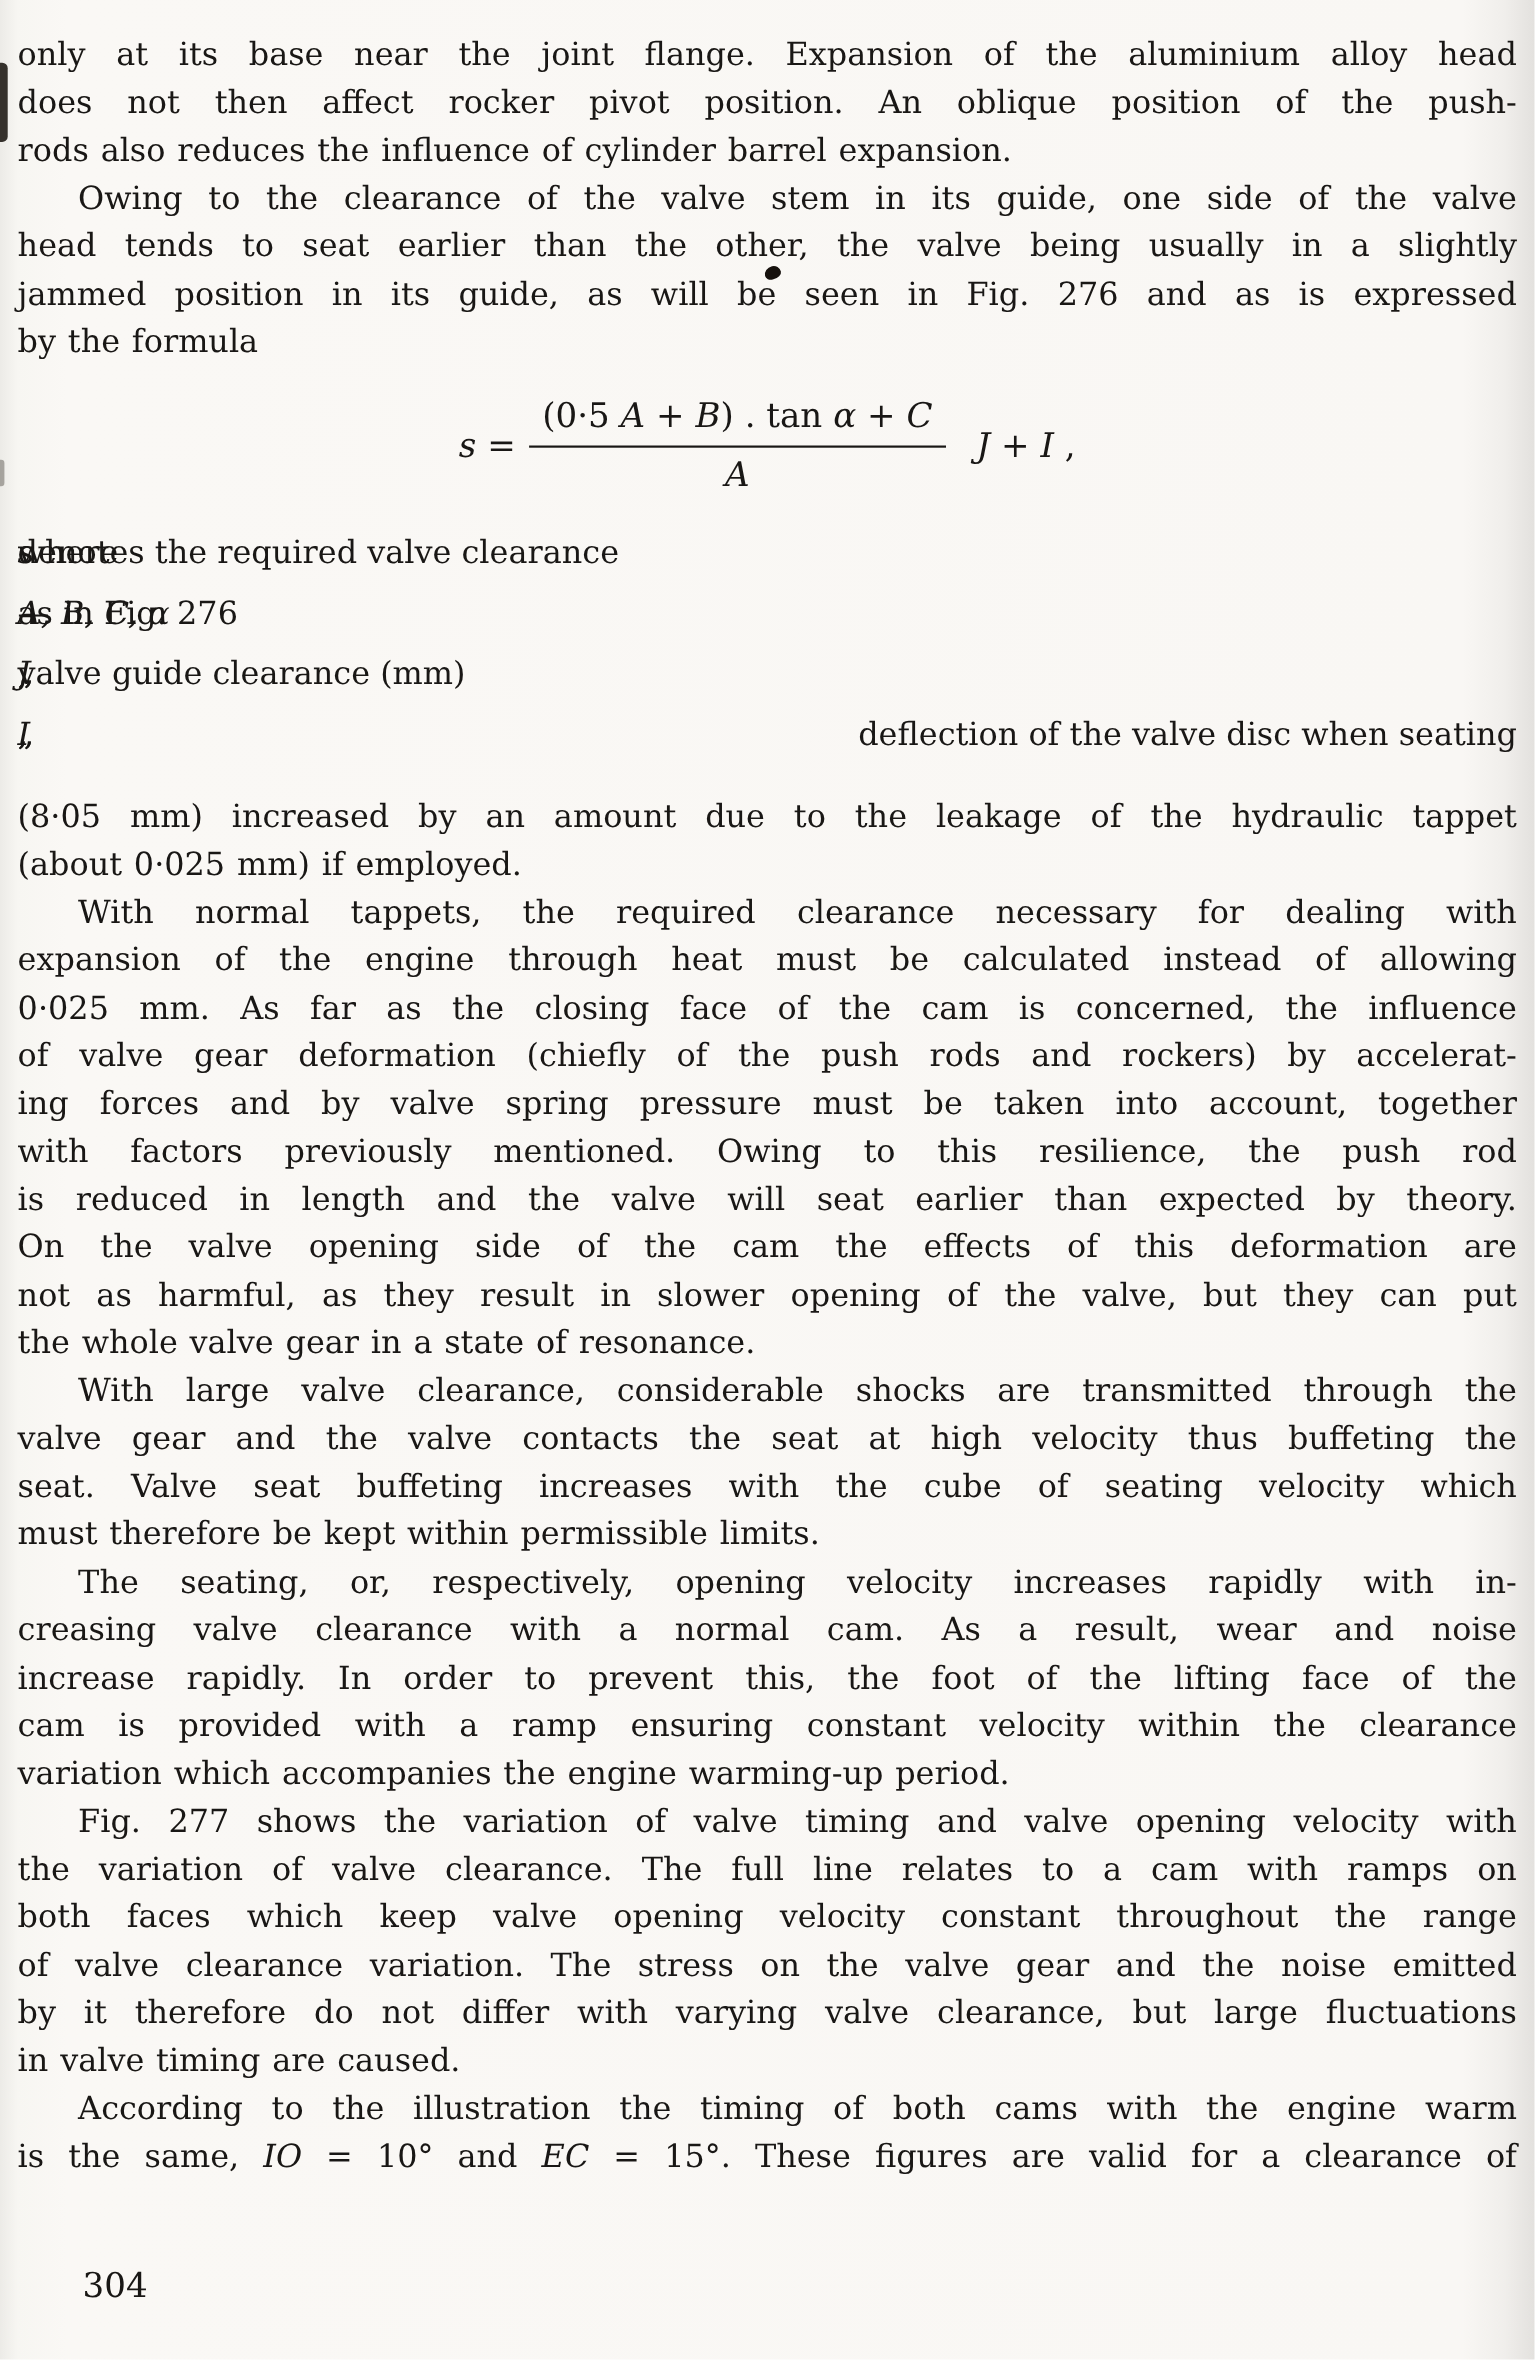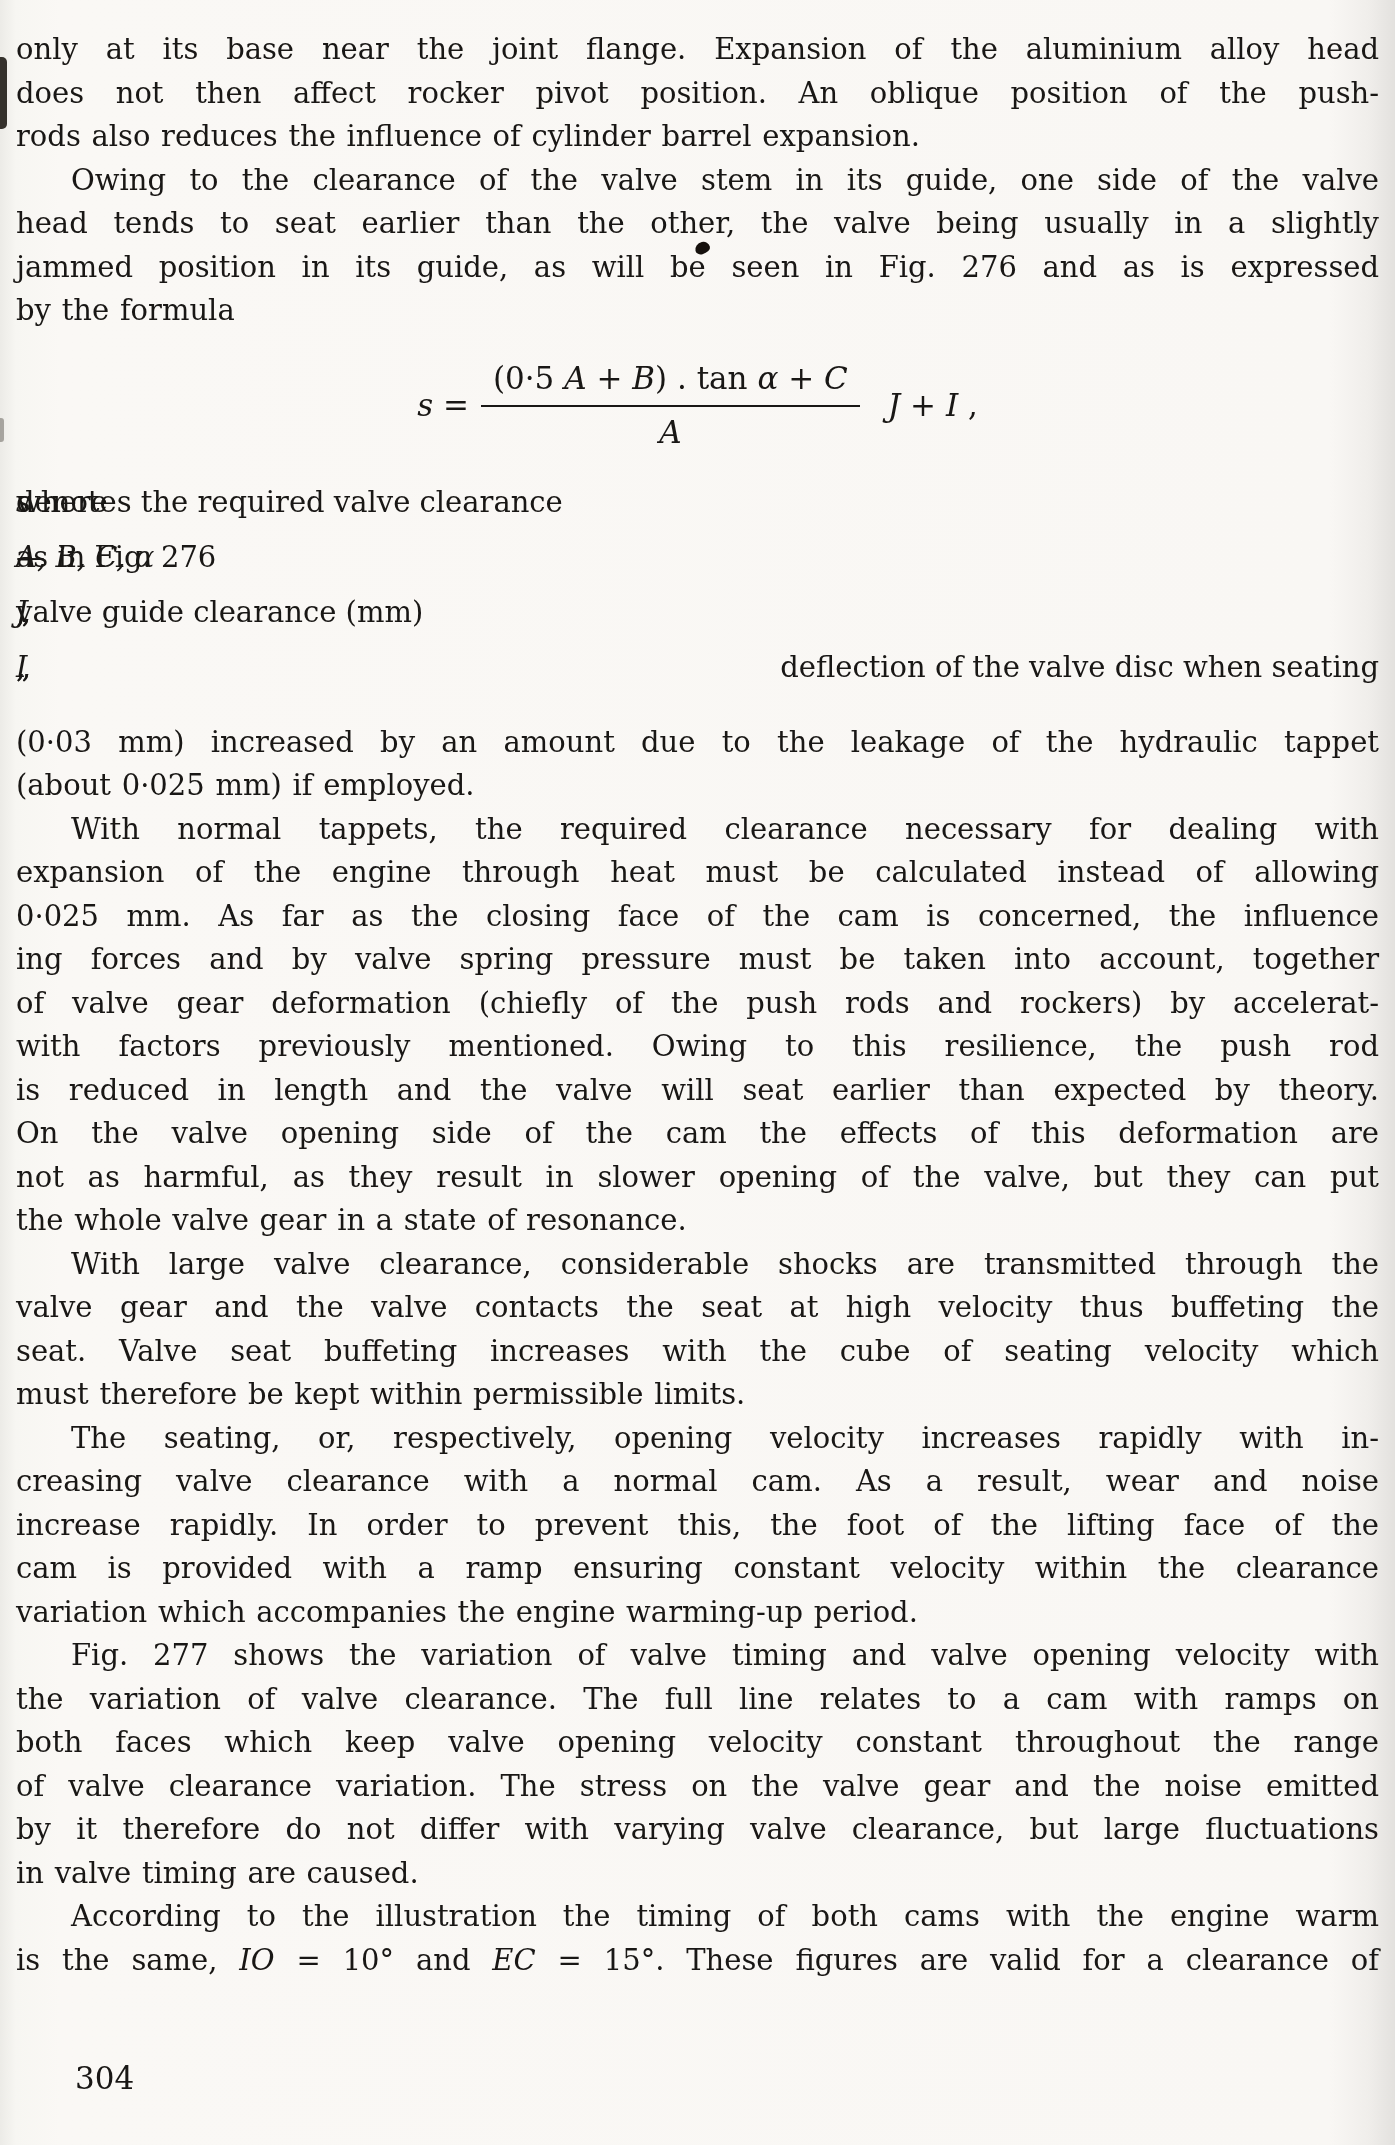--- a/index.html
+++ b/index.html
@@ -98,27 +98,27 @@
     </div>
     <div class="defrow">
       <span class="c-sym"><i>I</i></span>
       <span class="c-d1">„</span>
       <span class="c-d2">„</span>
       <span class="c-desc-j">deflection of the valve disc when seating</span>
     </div>
   </div>
 
   <div class="lower">
-      <div class="line j">(0·03 mm) increased by an amount due to the leakage of the hydraulic tappet</div>
+      <div class="line j">(8·05 mm) increased by an amount due to the leakage of the hydraulic tappet</div>
       <div class="line">(about 0·025 mm) if employed.</div>
       <div class="line j indent">With normal tappets, the required clearance necessary for dealing with</div>
       <div class="line j">expansion of the engine through heat must be calculated instead of allowing</div>
       <div class="line j">0·025 mm. As far as the closing face of the cam is concerned, the influence</div>
+      <div class="line j">of valve gear deformation (chiefly of the push rods and rockers) by accelerat-</div>
       <div class="line j">ing forces and by valve spring pressure must be taken into account, together</div>
-      <div class="line j">of valve gear deformation (chiefly of the push rods and rockers) by accelerat-</div>
       <div class="line j">with factors previously mentioned. Owing to this resilience, the push rod</div>
       <div class="line j">is reduced in length and the valve will seat earlier than expected by theory.</div>
       <div class="line j">On the valve opening side of the cam the effects of this deformation are</div>
       <div class="line j">not as harmful, as they result in slower opening of the valve, but they can put</div>
       <div class="line">the whole valve gear in a state of resonance.</div>
       <div class="line j indent">With large valve clearance, considerable shocks are transmitted through the</div>
       <div class="line j">valve gear and the valve contacts the seat at high velocity thus buffeting the</div>
       <div class="line j">seat. Valve seat buffeting increases with the cube of seating velocity which</div>
       <div class="line">must therefore be kept within permissible limits.</div>
       <div class="line j indent">The seating, or, respectively, opening velocity increases rapidly with in-</div>

